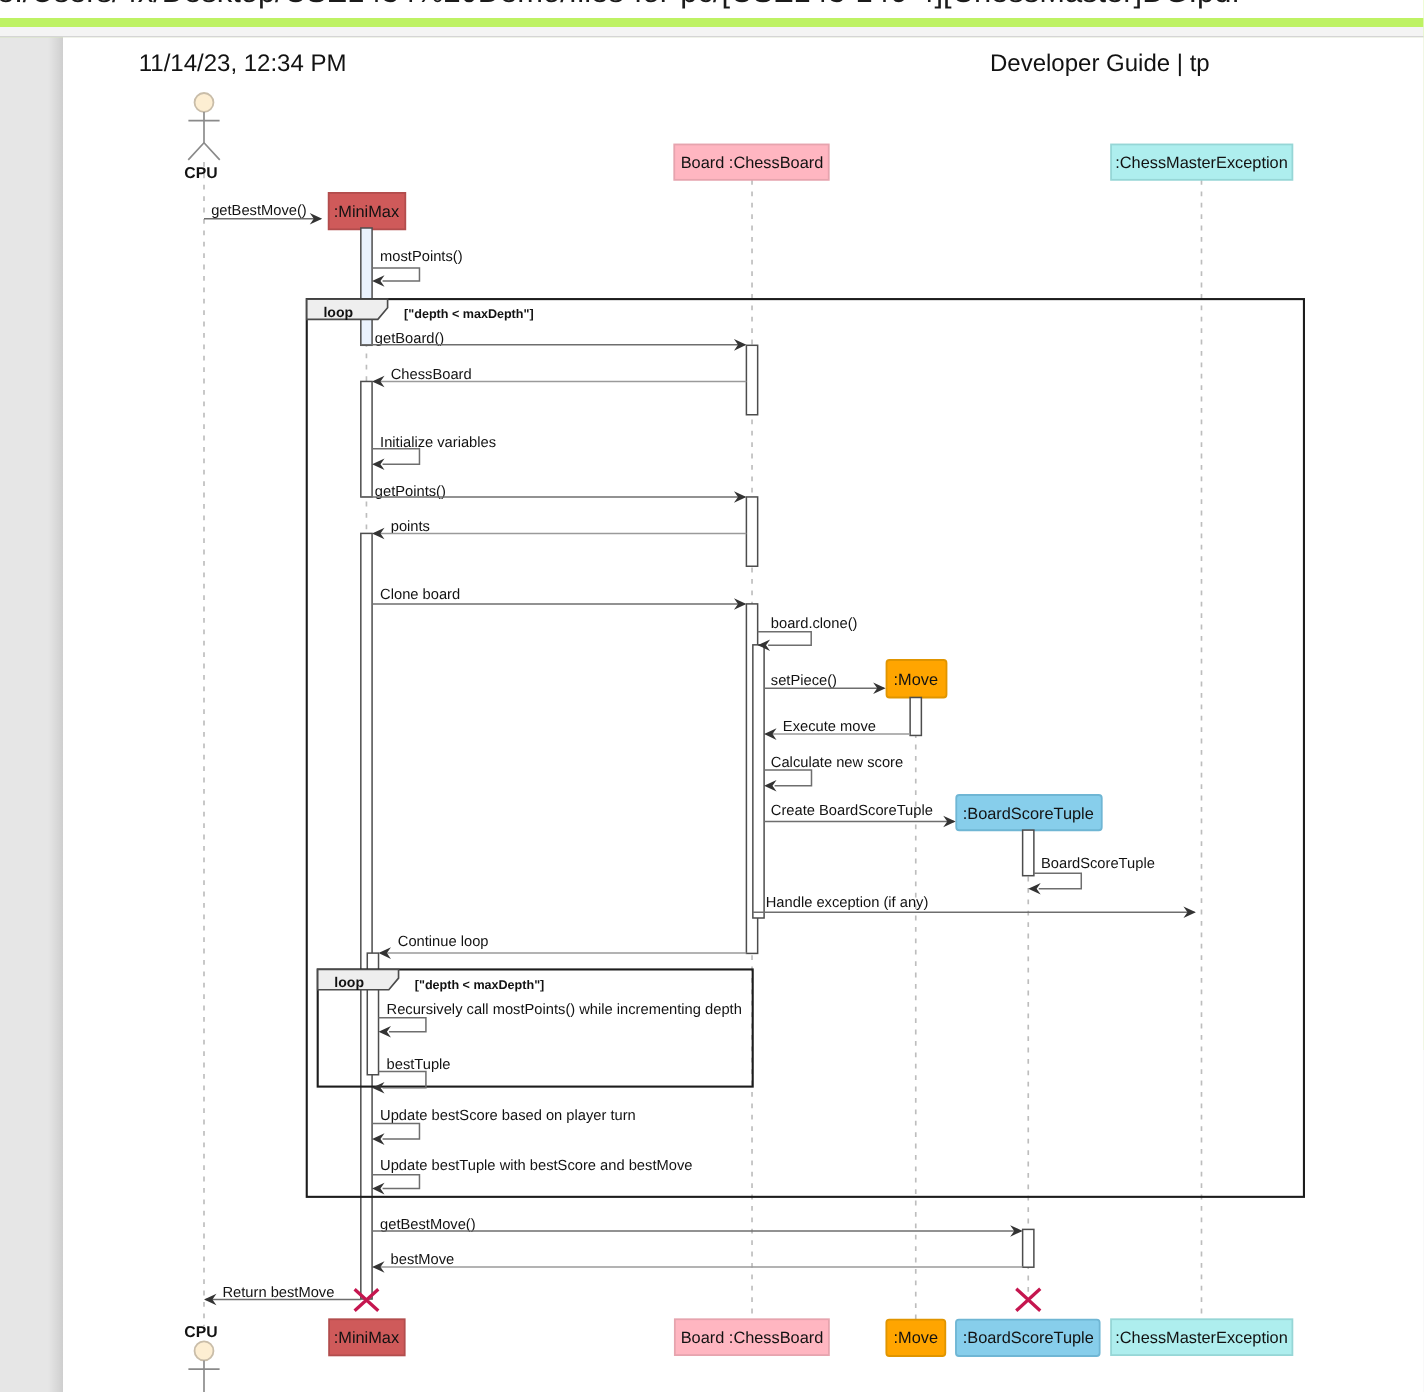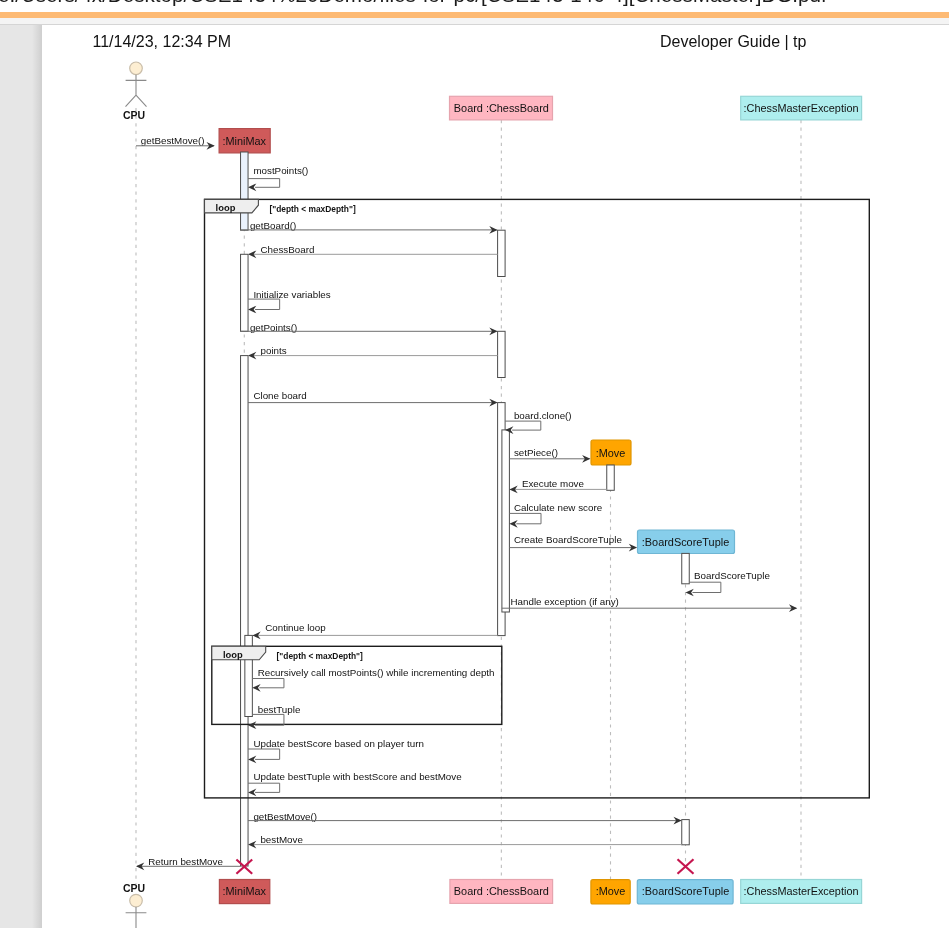--- a/index.html
+++ b/index.html
@@ -1,18 +1,18 @@
 <!DOCTYPE html>
 <html><head>
 <meta charset="utf-8">
 <title>Developer Guide | tp</title>
 <style>
   html,body{margin:0;padding:0;background:#fff;}
   body{width:949px;height:928px;font-family:"Liberation Sans",sans-serif;overflow:hidden;}
-  #root{position:relative;width:949px;height:700px;background:#fdba74;}
+  #root{position:relative;width:949px;height:700px;background:#bef264;}
 
   .urlbar{position:absolute;left:0;top:0;width:949px;height:12px;overflow:hidden;background:#fff;}
   .urlbar .u{position:absolute;left:-2px;top:-14.6px;font-size:20.6px;line-height:20.6px;color:#1b1b1b;white-space:nowrap;}
 
   .toolbar{position:absolute;left:0;top:17.7px;width:949px;height:7.6px;background:#f4f4f4;}
   .toolbar .edge{position:absolute;left:0;bottom:0;width:949px;height:1px;background:#d5d5d5;}
 
   .viewer{position:absolute;left:0;top:25.3px;width:949px;height:903px;background:#e6e6e6;}
   .page{position:absolute;left:42px;top:0;width:907px;height:903px;background:#fff;}
   .pagesh{position:absolute;left:32px;top:0;width:10px;height:903px;

